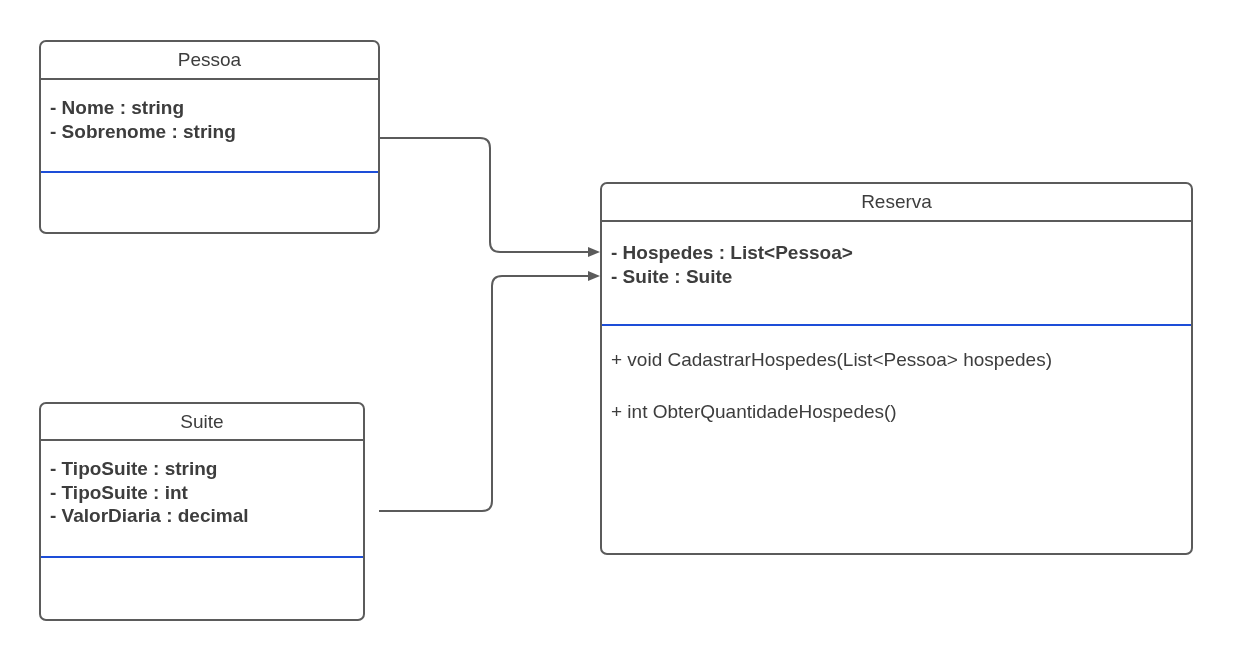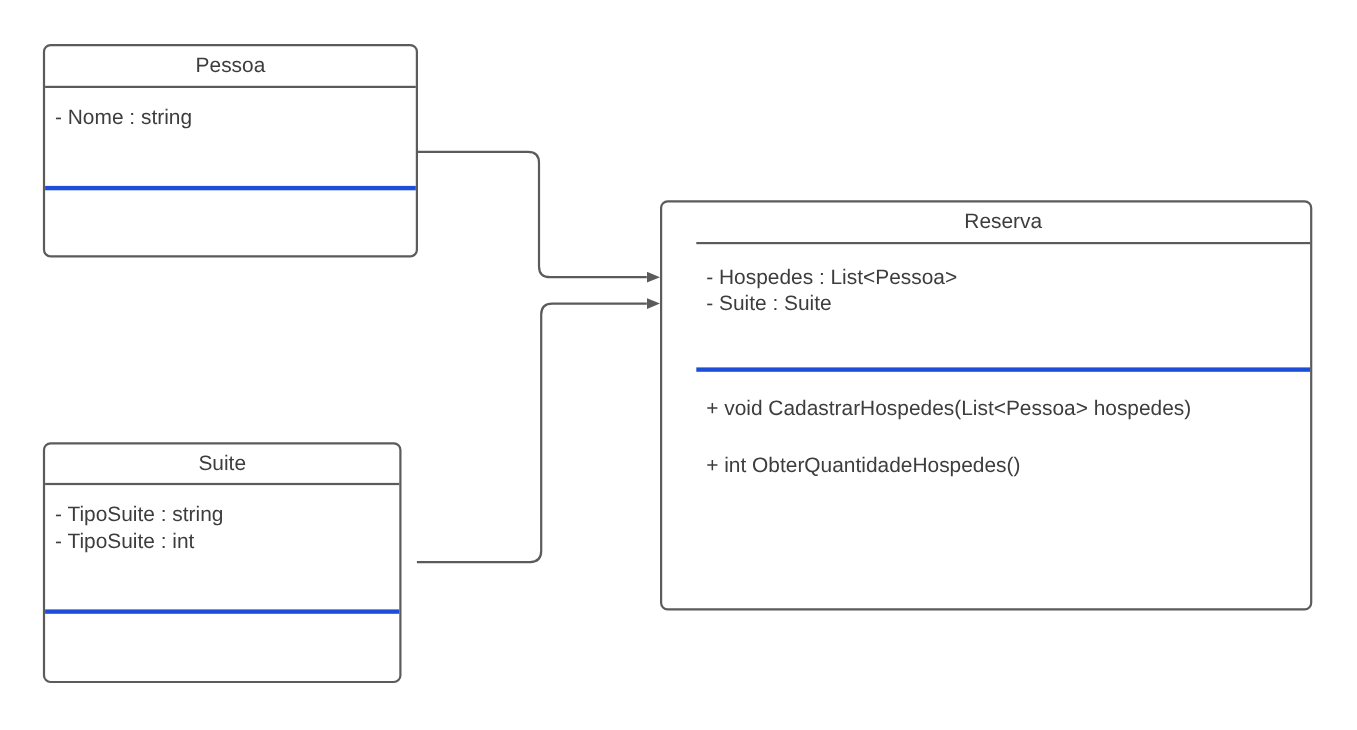--- a/index.html
+++ b/index.html
@@ -39,24 +39,25 @@
     flex: 0 0 auto;
     border-bottom: 2px solid #5b5b5b;
     display: flex;
     align-items: center;
     justify-content: center;
     white-space: nowrap;
   }
   .cls-attrs {
     box-sizing: border-box;
     flex: 0 0 auto;
-    border-bottom: 4px solid #1d4ed8;
+    border-bottom: 2px solid #1d4ed8;
     padding-left: 9px;
     white-space: nowrap;
     overflow: hidden;
+    font-weight: bold;
   }
   .attr-line {
     line-height: 23.5px;
   }
   .cls-bottom {
     flex: 1 1 auto;
     box-sizing: border-box;
     padding-left: 9px;
     overflow: hidden;
   }
@@ -68,23 +69,23 @@
   }
   
   .cls-pessoa { left: 39px; top: 40px; width: 341px; height: 194px; }
   .cls-pessoa .cls-title { height: 38px; }
   .cls-pessoa .cls-attrs { height: 93px; padding-top: 16px; }
   
   .cls-suite { left: 39px; top: 402px; width: 326px; height: 219px; }
   .cls-suite .cls-title { height: 37px; }
   .cls-suite .cls-attrs { height: 117px; padding-top: 16px; }
   
-  .cls-reserva { left: 600px; top: 182px; width: 593px; height: 373px; padding-left: 31px; }
+  .cls-reserva { left: 600px; top: 182px; width: 593px; height: 373px; }
   .cls-reserva .cls-title { height: 38px; }
-  .cls-reserva .cls-attrs { height: 116px; padding-top: 19px; }
+  .cls-reserva .cls-attrs { height: 104px; padding-top: 19px; }
   .cls-reserva .cls-bottom { padding-top: 8px; border-radius: 26px; }
 </style>
 </head>
 <body>
 
 <div class="canvas">
 
   <svg class="connectors" viewBox="0 0 1234 664" xmlns="http://www.w3.org/2000/svg">
     <defs>
       <marker id="arrowhead" markerWidth="12" markerHeight="10" refX="0" refY="5" orient="auto" markerUnits="userSpaceOnUse">
@@ -92,29 +93,31 @@
       </marker>
     </defs>
     <path d="M379 138 H480 Q490 138 490 148 V242 Q490 252 500 252 H588" fill="none" stroke-width="2" marker-end="url(#arrowhead)" stroke="#5b5b5b"></path>
     <path d="M379 511 H482 Q492 511 492 501 V286 Q492 276 502 276 H588" fill="none" stroke-width="2" marker-end="url(#arrowhead)" stroke="#5b5b5b"></path>
   </svg>
 
   <div class="uml-class cls-pessoa">
     <div class="cls-title">Pessoa</div>
     <div class="cls-attrs">
       <div class="attr-line">- Nome : string</div>
+      <div class="attr-line">- Sobrenome : string</div>
     </div>
     <div class="cls-bottom"></div>
   </div>
 
   <div class="uml-class cls-suite">
     <div class="cls-title">Suite</div>
     <div class="cls-attrs">
       <div class="attr-line">- TipoSuite : string</div>
       <div class="attr-line">- TipoSuite : int</div>
+      <div class="attr-line">- ValorDiaria : decimal</div>
     </div>
     <div class="cls-bottom"></div>
   </div>
 
   <div class="uml-class cls-reserva">
     <div class="cls-title">Reserva</div>
     <div class="cls-attrs">
       <div class="attr-line">- Hospedes : List&lt;Pessoa&gt;</div>
       <div class="attr-line">- Suite : Suite</div>
     </div>

